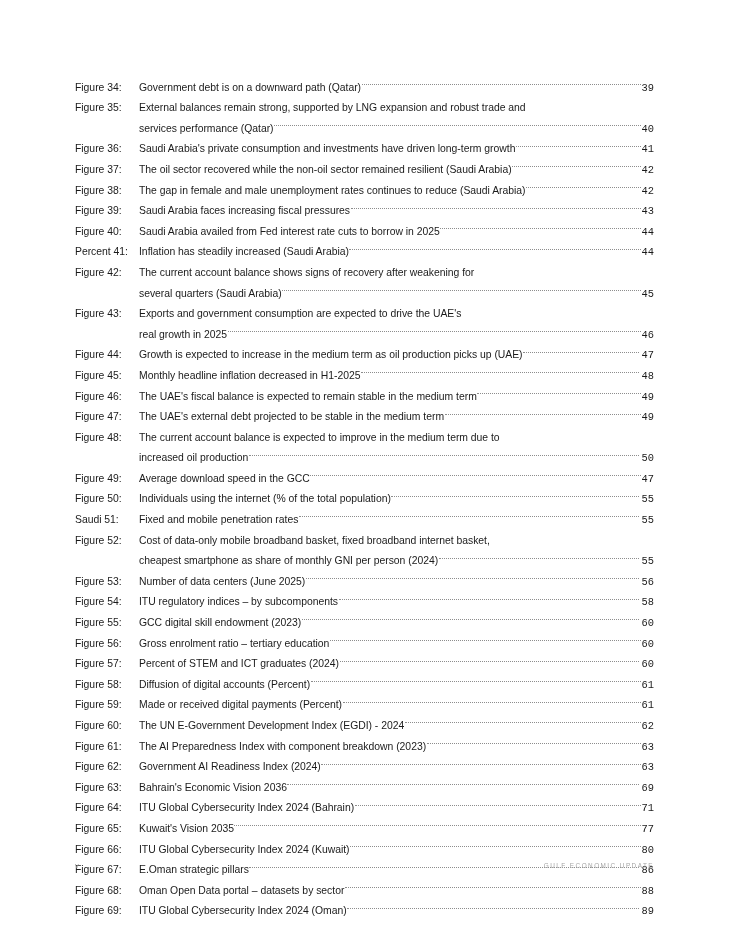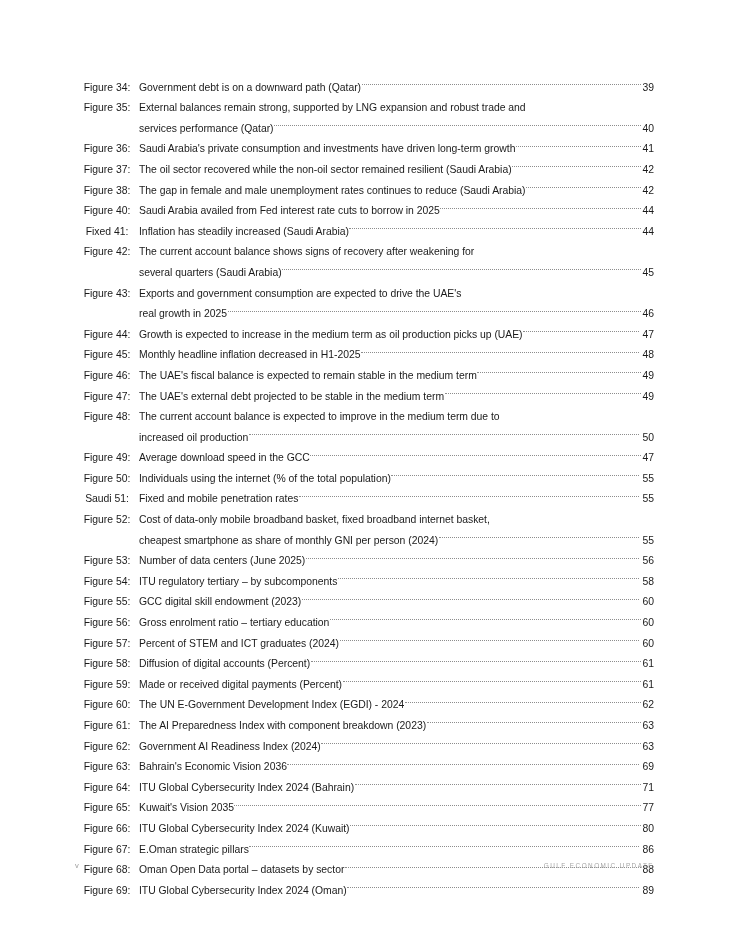--- a/index.html
+++ b/index.html
@@ -46,21 +46,20 @@
     font-size: 10.4px;
     line-height: 20.6px;
     letter-spacing: -0.02px;
   }
 
   .toc-label {
     flex: 0 0 64px;
     width: 64px;
     color: #1a1a1a;
     white-space: nowrap;
-    text-align: center;
   }
 
   .toc-label.blank {
     visibility: hidden;
   }
 
   .toc-title {
     flex: 0 0 auto;
     color: #1a1a1a;
     white-space: nowrap;
@@ -88,20 +87,21 @@
   .toc-dots.nodots::after {
     display: none;
   }
 
   .toc-page {
     flex: 0 0 auto;
     color: #1a1a1a;
     white-space: nowrap;
     text-align: left;
     padding-left: 1px;
+    font-family: Liberation Mono, monospace;
   }
 
   .toc-page.gap {
     padding-left: 3px;
   }
 
   .footer {
     position: absolute;
     left: 75px;
     right: 75px;
@@ -171,29 +171,37 @@
       <div class="toc-entry">
         <div class="toc-line">
           <span class="toc-label">Figure 38:</span>
           <span class="toc-title">The gap in female and male unemployment rates continues to reduce (Saudi Arabia)</span>
           <span class="toc-dots"></span>
           <span class="toc-page">42</span>
         </div>
       </div>
       <div class="toc-entry">
         <div class="toc-line">
+          <span class="toc-label">Figure 39:</span>
+          <span class="toc-title">Saudi Arabia faces increasing fiscal pressures</span>
+          <span class="toc-dots"></span>
+          <span class="toc-page">43</span>
+        </div>
+      </div>
+      <div class="toc-entry">
+        <div class="toc-line">
           <span class="toc-label">Figure 40:</span>
           <span class="toc-title">Saudi Arabia availed from Fed interest rate cuts to borrow in 2025</span>
           <span class="toc-dots"></span>
           <span class="toc-page">44</span>
         </div>
       </div>
       <div class="toc-entry">
         <div class="toc-line">
-          <span class="toc-label">Fixed 41:</span>
+          <span class="toc-label">Percent 41:</span>
           <span class="toc-title">Inflation has steadily increased (Saudi Arabia)</span>
           <span class="toc-dots"></span>
           <span class="toc-page">44</span>
         </div>
       </div>
       <div class="toc-entry">
         <div class="toc-line">
           <span class="toc-label">Figure 42:</span>
           <span class="toc-title">The current account balance shows signs of recovery after weakening for</span>
           <span class="toc-dots nodots"></span>
@@ -304,21 +312,21 @@
         <div class="toc-line">
           <span class="toc-label">Figure 53:</span>
           <span class="toc-title">Number of data centers (June 2025)</span>
           <span class="toc-dots"></span>
           <span class="toc-page gap">56</span>
         </div>
       </div>
       <div class="toc-entry">
         <div class="toc-line">
           <span class="toc-label">Figure 54:</span>
-          <span class="toc-title">ITU regulatory tertiary – by subcomponents</span>
+          <span class="toc-title">ITU regulatory indices – by subcomponents</span>
           <span class="toc-dots"></span>
           <span class="toc-page gap">58</span>
         </div>
       </div>
       <div class="toc-entry">
         <div class="toc-line">
           <span class="toc-label">Figure 55:</span>
           <span class="toc-title">GCC digital skill endowment (2023)</span>
           <span class="toc-dots"></span>
           <span class="toc-page gap">60</span>

